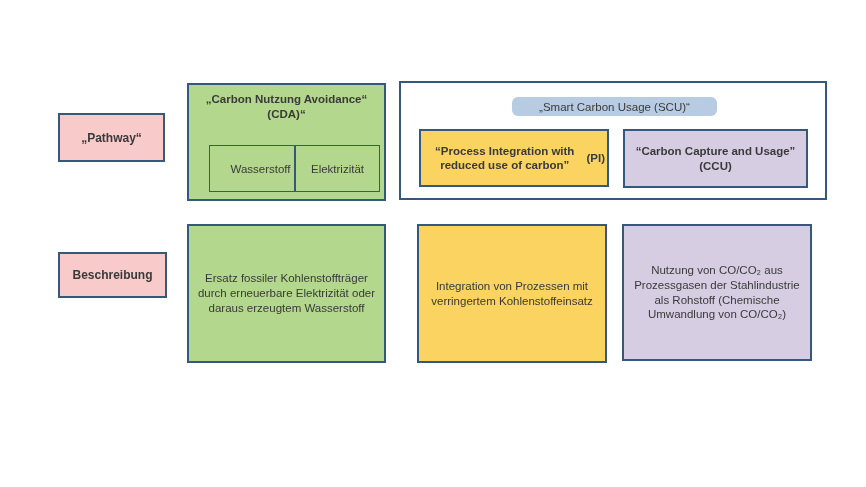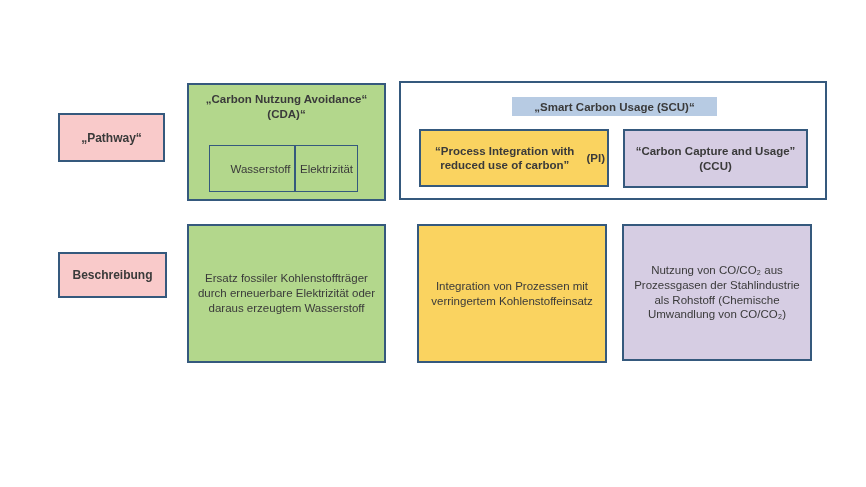--- a/index.html
+++ b/index.html
@@ -55,32 +55,32 @@
     line-height: 1.3;
     text-align: center;
   }
   .cda-sub {
     position: absolute;
     top: 60px; height: 47px;
     border-width: 1.5px;
     font-size: 11.5px;
   }
   .cda-sub.first  { left: 20px;  width: 86px; padding-left: 17px; }
-  .cda-sub.second { left: 106px; width: 63px; }
+  .cda-sub.second { left: 106px; width: 85px; }
 
   .scu-box {
     left: 399px; top: 81px; width: 428px; height: 119px;
     display: block;
   }
   .scu-title {
     position: absolute;
     left: 111px; top: 14px; width: 205px; height: 19px;
     background: var(--scu_highlight, #b7cbe3);
     display: flex; align-items: center; justify-content: center;
-    font-size: 11.5px; font-weight: bold;
+    font-size: 11.5px; font-weight: normal; border-radius: 6px;
   }
   .pi-box {
     position: absolute;
     left: 18px; top: 46px; width: 190px; height: 58px;
     flex-direction: row;
     font-size: 11.5px; font-weight: bold;
     line-height: 1.25;
     padding: 2px;
   }
   .ccu-box {

